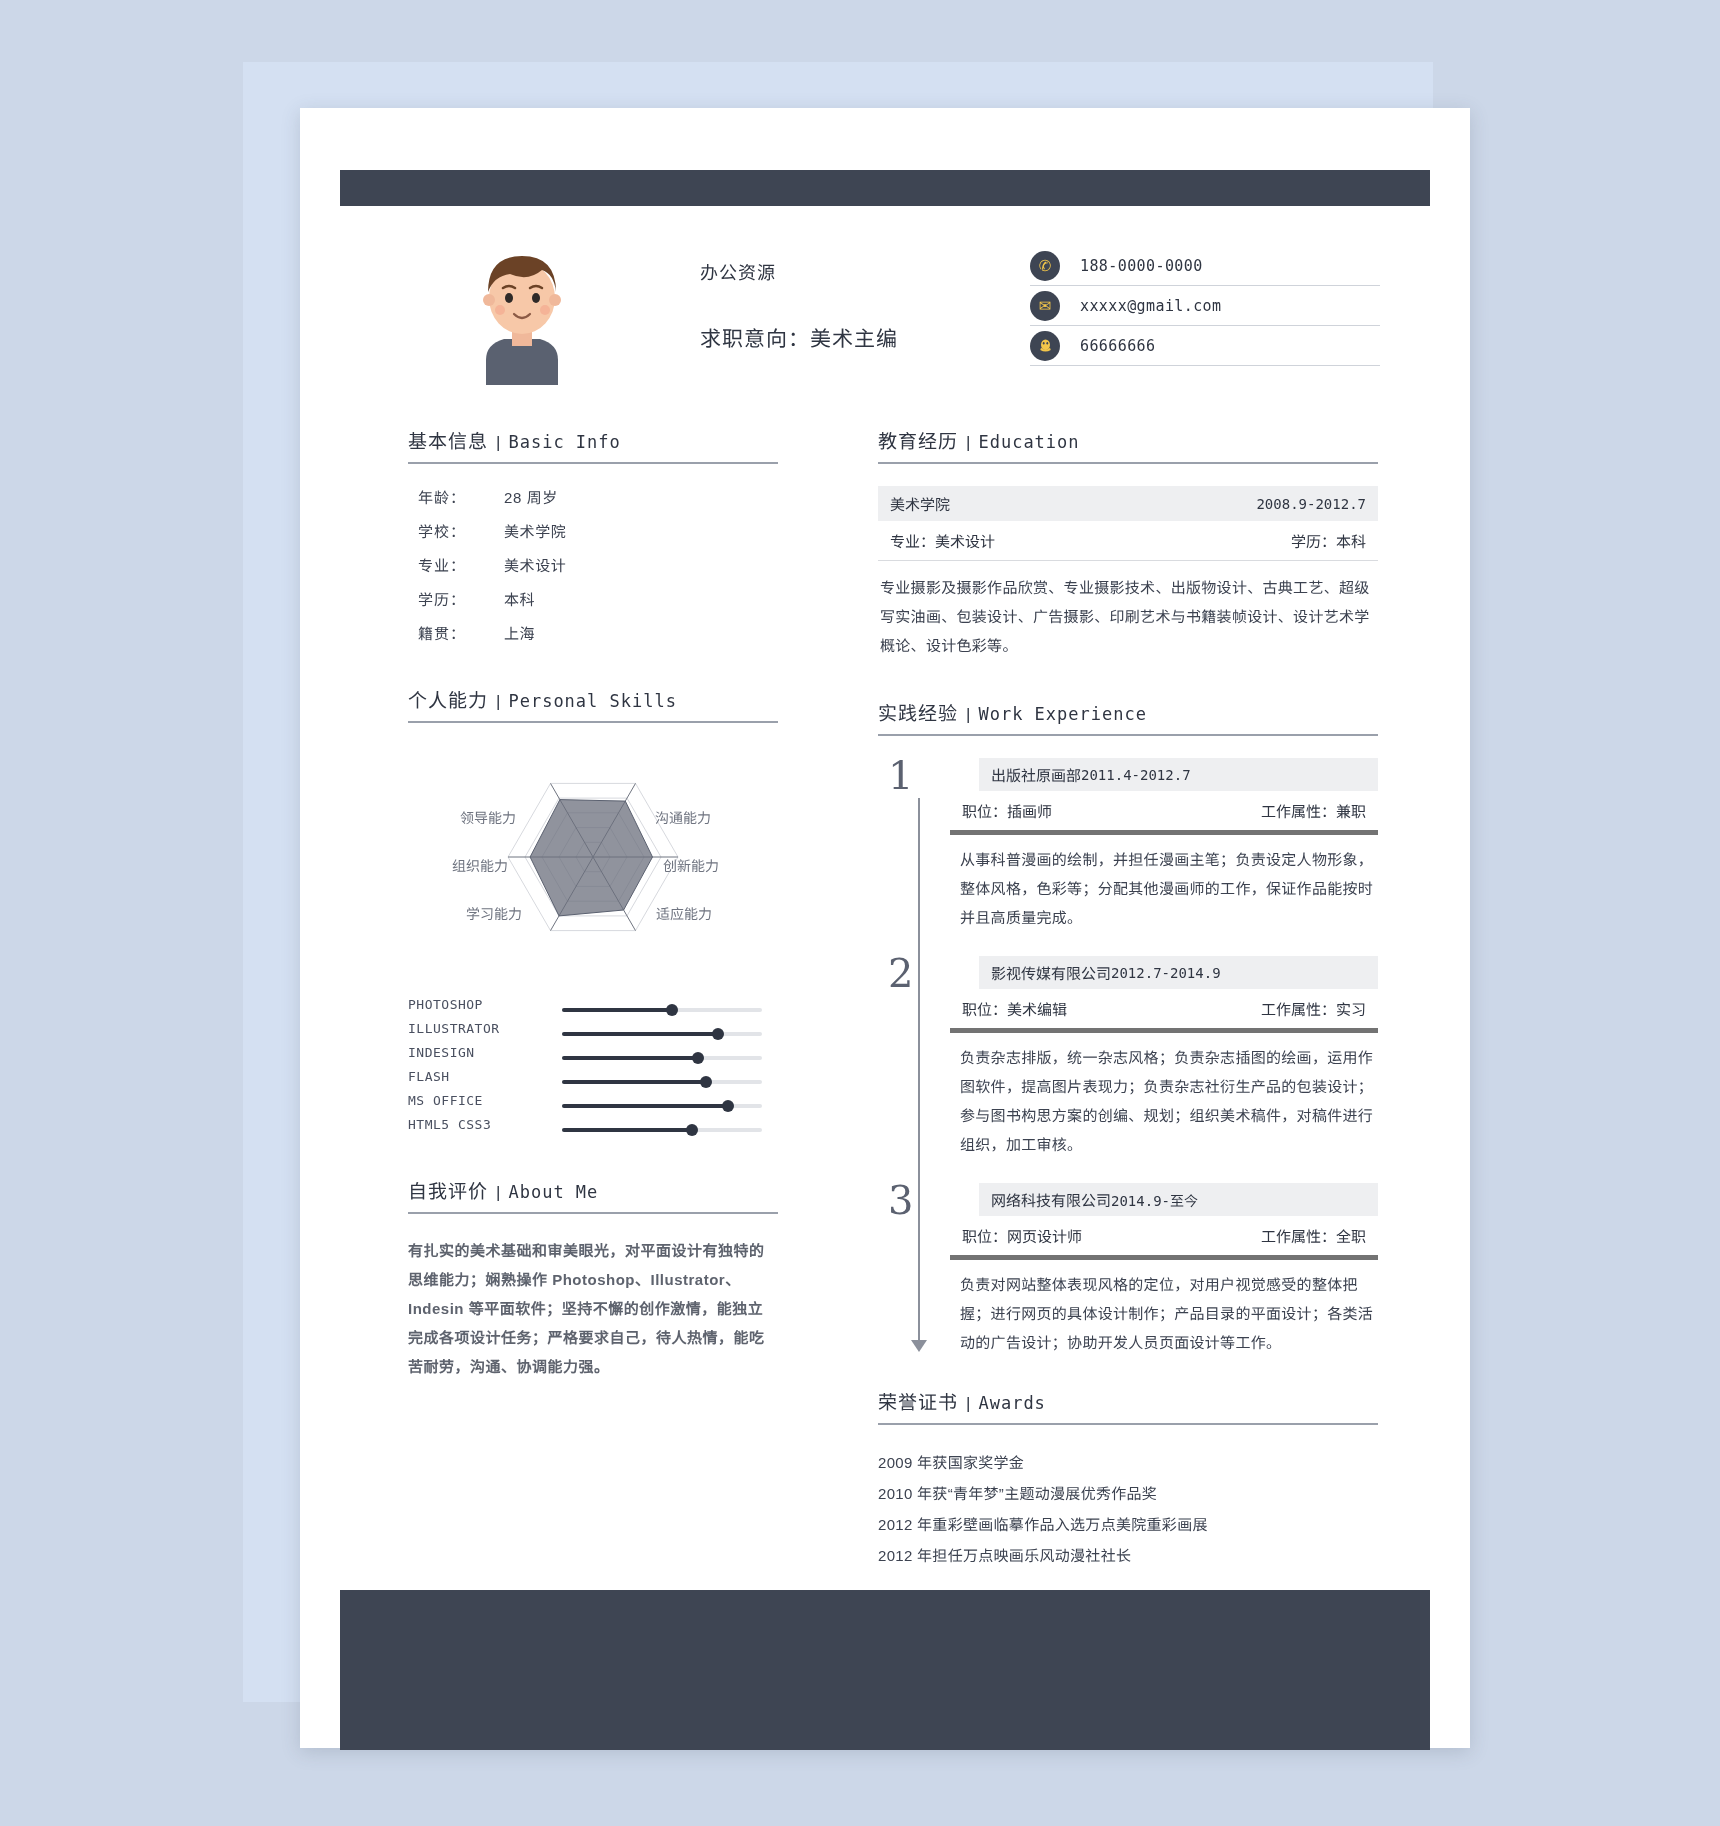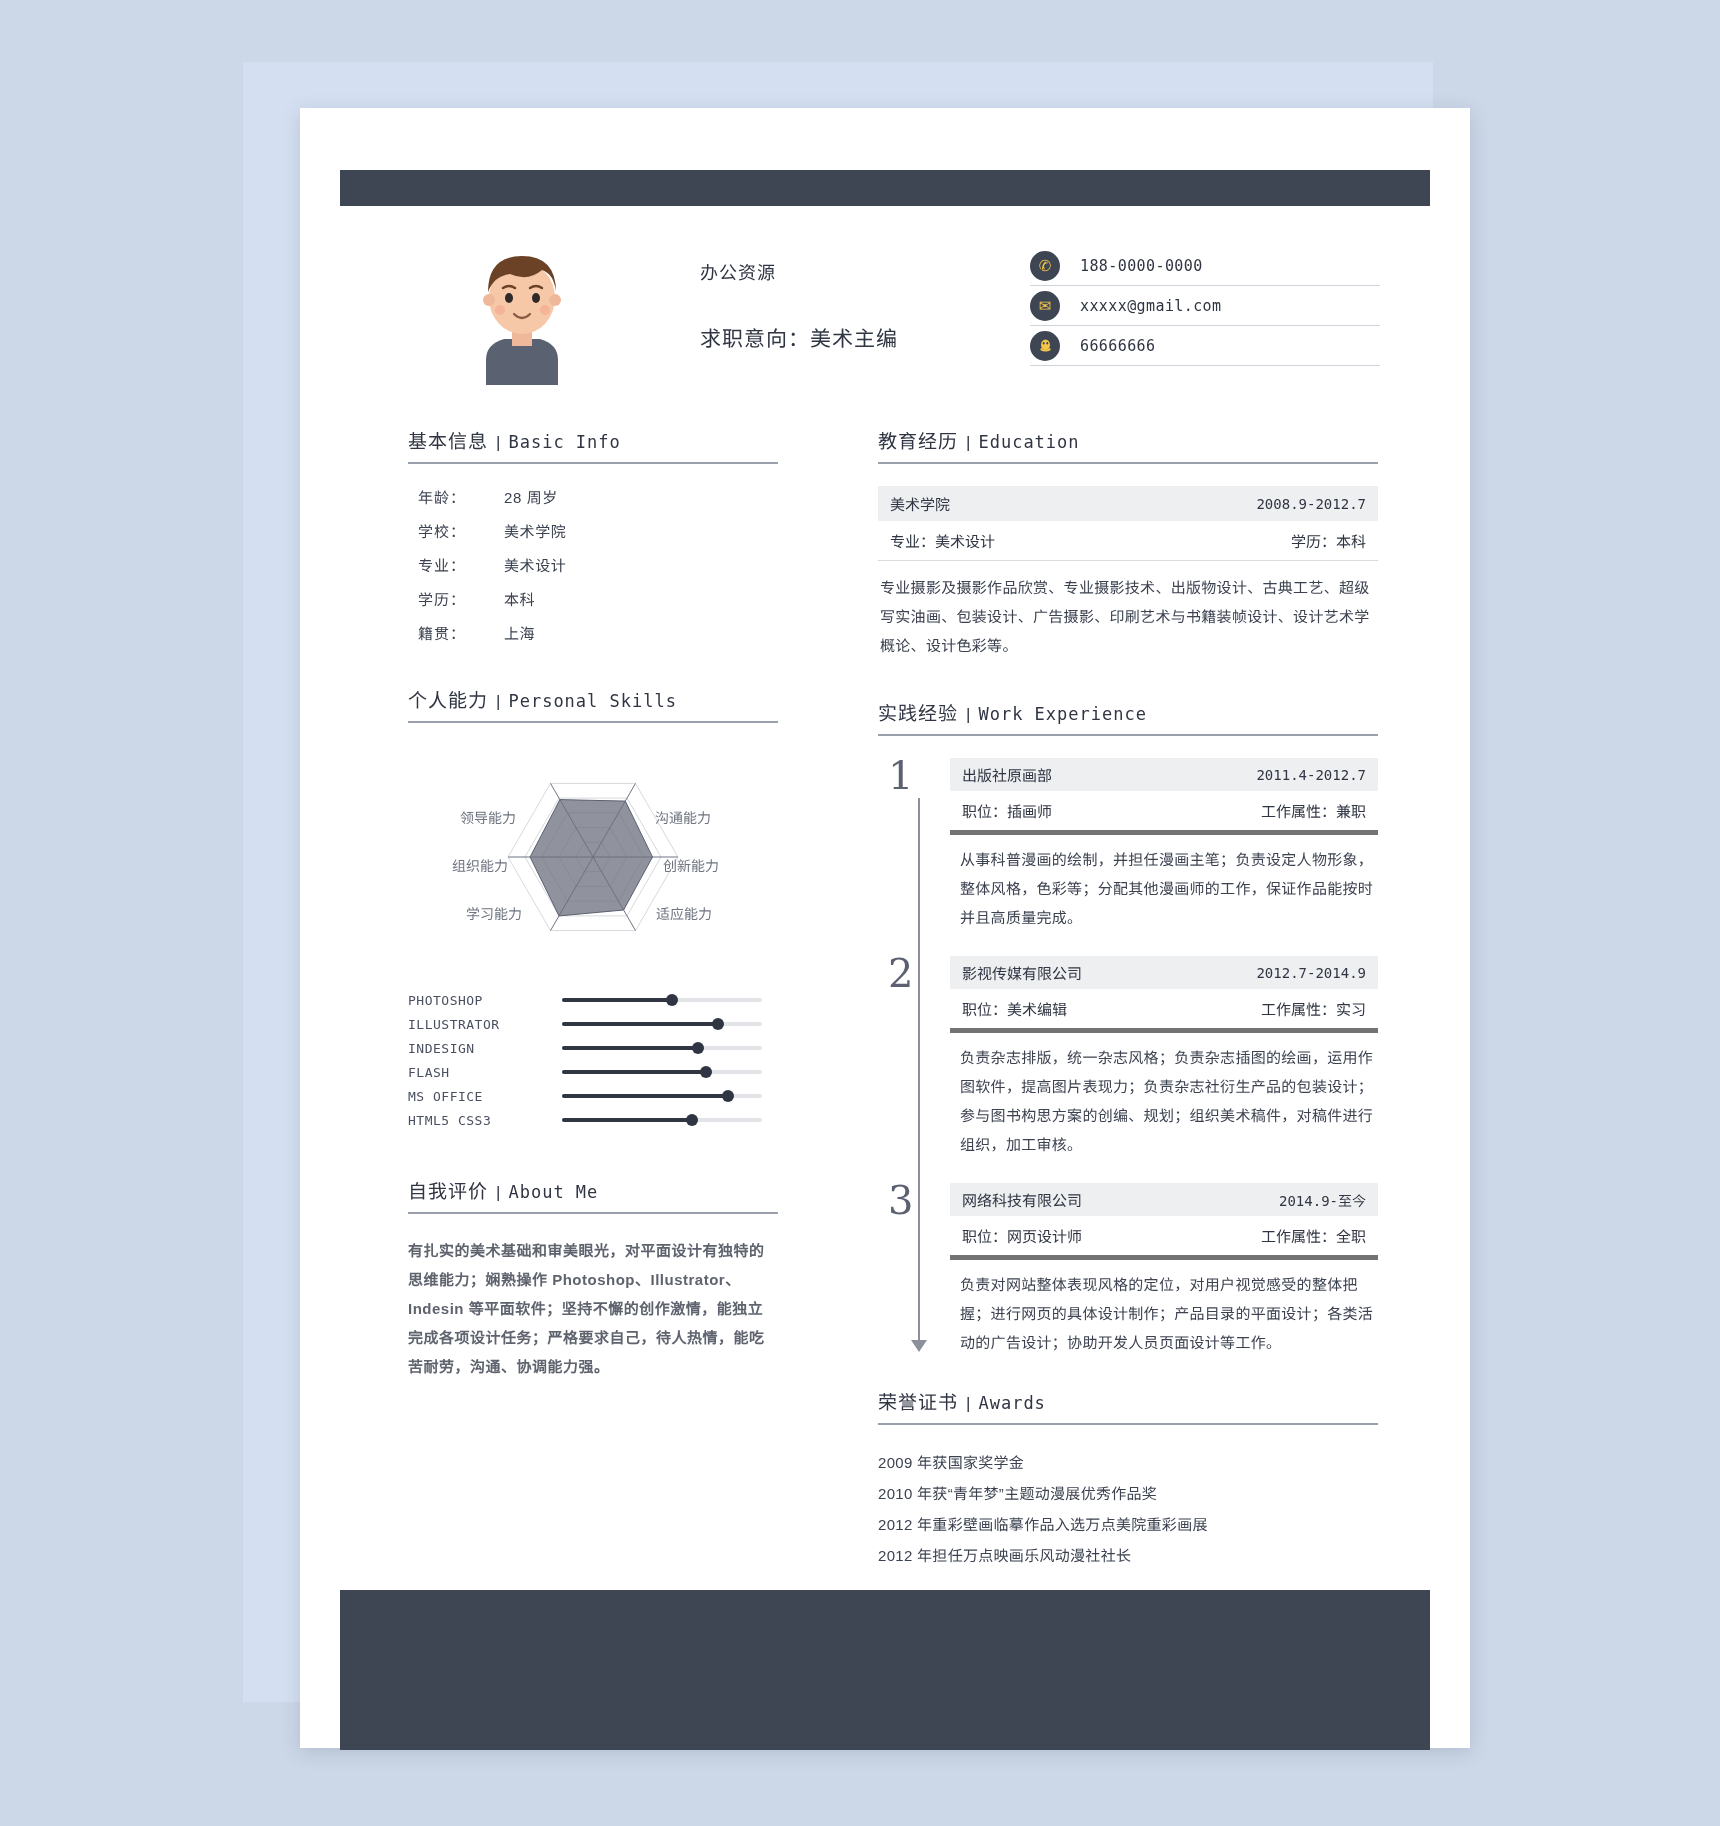--- a/index.html
+++ b/index.html
@@ -188,21 +188,21 @@
     color: #6f7480;
     white-space: nowrap;
   }
 
   
   .skills {
     margin-top: 18px;
   }
   .skill-row {
     display: flex;
-    align-items: center;
+    align-items: flex-end;
     height: 24px;
     gap: 34px;
   }
   .skill-name {
     width: 120px;
     flex: none;
     font-family: "DejaVu Sans Mono", monospace;
     font-size: 13px;
     color: #4a5060;
     letter-spacing: 0.5px;
@@ -281,26 +281,27 @@
   .work-num {
     position: absolute;
     left: 10px;
     top: -6px;
     font-family: "DejaVu Serif", serif;
     font-size: 40px;
     color: #5b6170;
   }
   .work-head {
     display: flex;
-    justify-content: space-between;
+    justify-content: flex-start;
     align-items: center;
     background: #eeeff1;
     padding: 6px 12px;
     font-size: 15px;
     color: #2f3542;
+    margin-left: 29px;
   }
   .work-sub {
     display: flex;
     justify-content: space-between;
     align-items: center;
     padding: 9px 12px;
     font-size: 15px;
     color: #2f3542;
     border-bottom: 5px solid #737373;
   }

